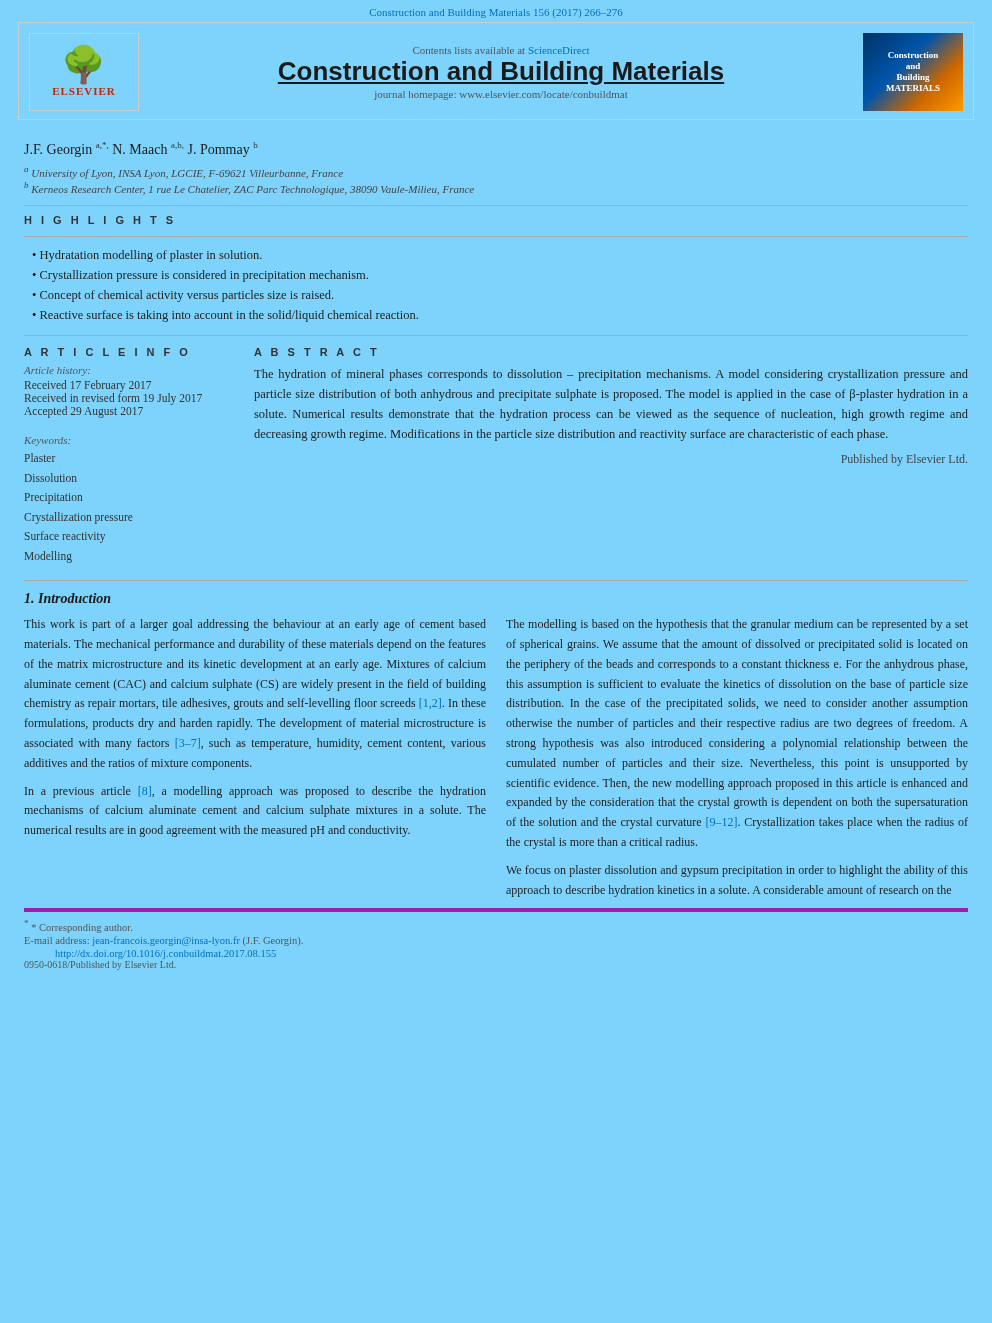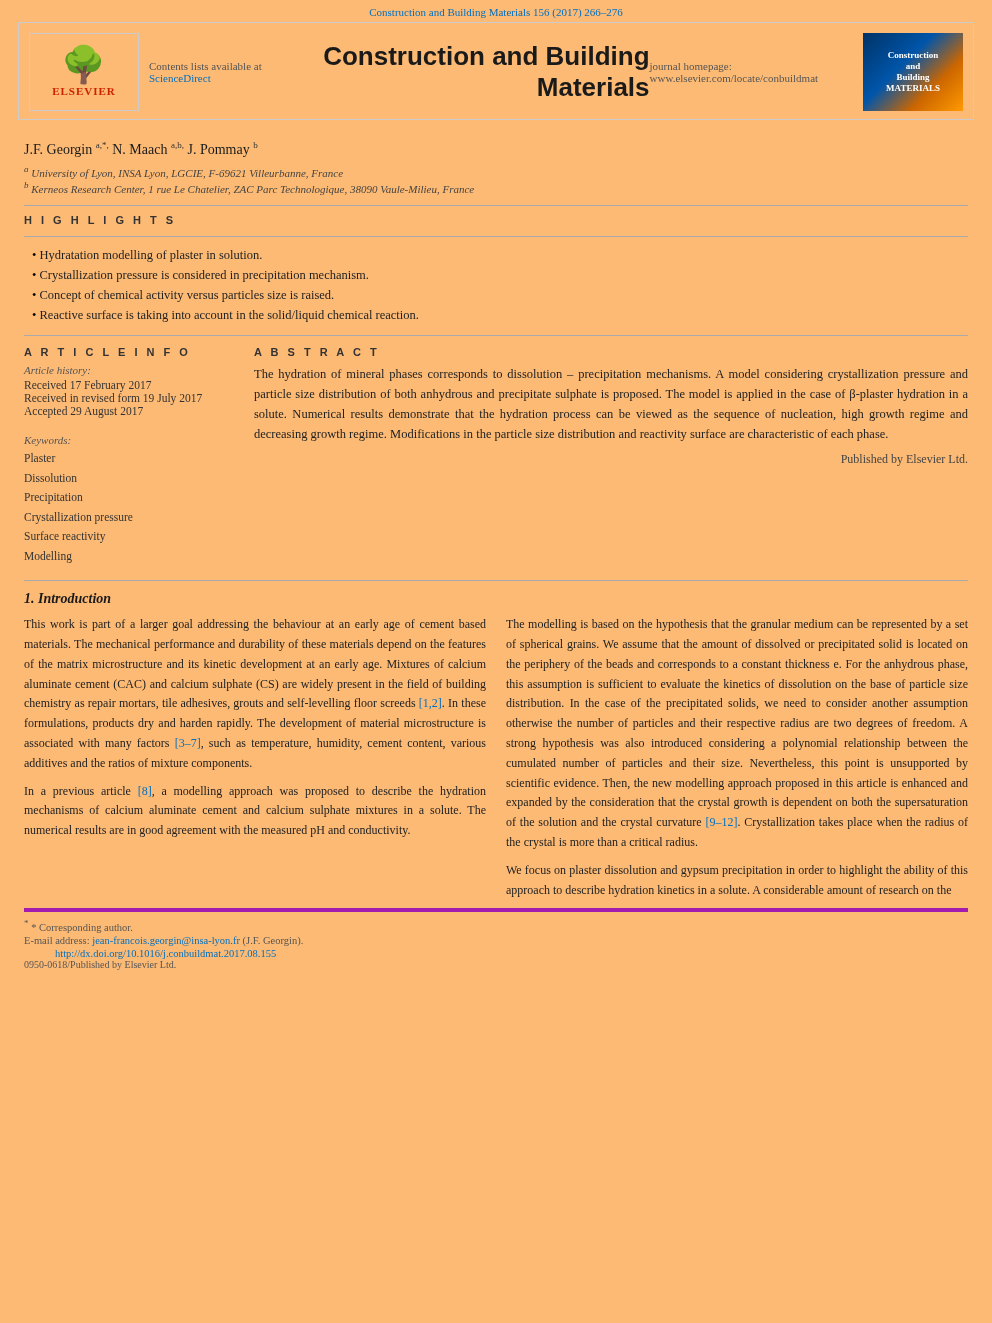--- a/index.html
+++ b/index.html
@@ -7,21 +7,21 @@
       font-family: 'Times New Roman', Times, serif;
       background: #fff;
       color: #000;
       font-size: 13px;
       width: 992px;
       min-height: 1323px;
     }
     .page {
       width: 992px;
       min-height: 1323px;
-      background: #fdba74;
+      background: #7dd3fc;
       padding: 0;
     }
     
     .top-link-bar {
       text-align: center;
       padding: 6px 0 4px 0;
       font-size: 11px;
     }
     .top-link-bar a, .top-link-bar span.link {
       color: #0070c0;
@@ -63,39 +63,40 @@
     .elsevier-logo .elsevier-text {
       font-size: 11px;
       font-weight: bold;
       color: #cc2200;
       letter-spacing: 1px;
       margin-top: 2px;
     }
     .header-center {
       flex: 1;
       display: flex;
-      flex-direction: row;
+      flex-direction: column;
       align-items: center;
       justify-content: center;
       gap: 0;
     }
     .header-center .contents-line {
       font-size: 11px;
       color: #555;
     }
     .header-center .contents-line .sci-direct {
       color: #0070c0;
     }
     .header-center .journal-title {
       font-size: 26px;
       font-weight: bold;
       color: #1a1a1a;
       text-align: right;
       line-height: 1.2;
       font-family: Arial, sans-serif;
+      text-decoration: underline;
     }
     .header-center .homepage-line {
       font-size: 11px;
       color: #555;
     }
     .journal-cover {
       width: 100px;
       min-width: 100px;
       display: flex;
       flex-direction: column;

